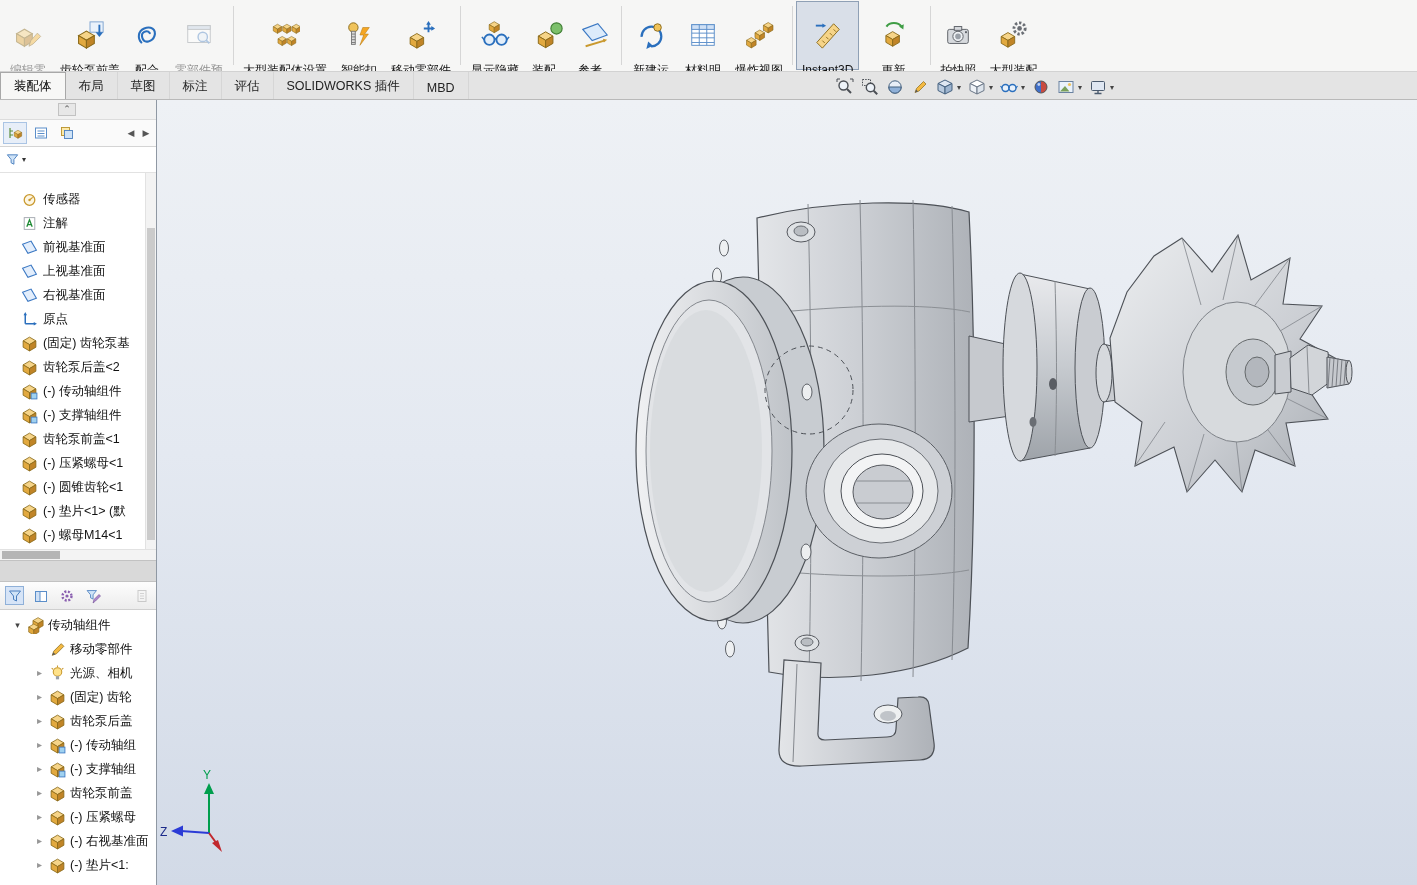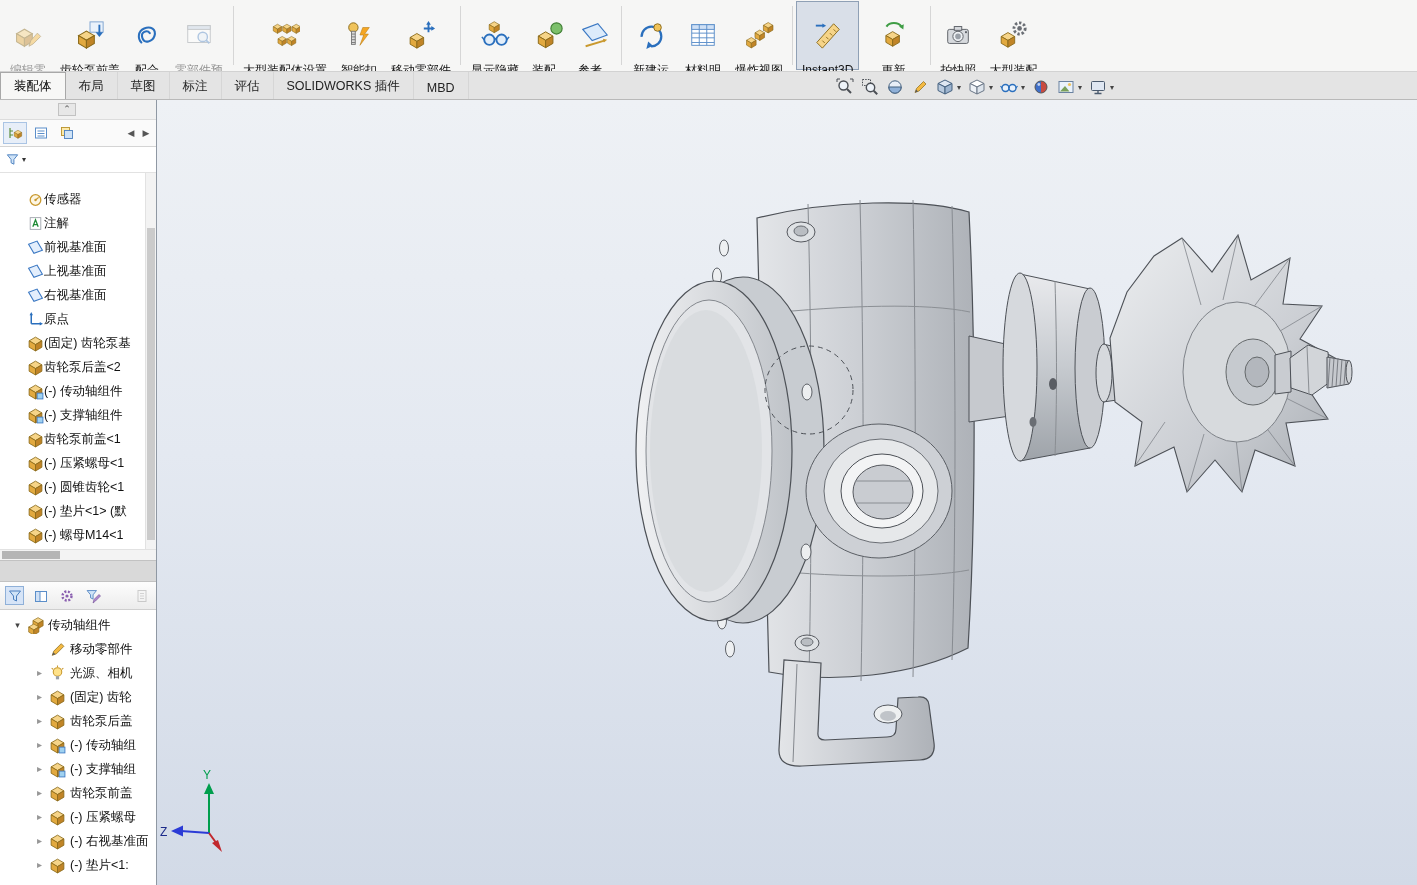--- a/index.html
+++ b/index.html
@@ -36,21 +36,21 @@
   .lp-tabs{height:27px;display:flex;align-items:center;gap:2px;padding:0 3px;border-bottom:1px solid #d4d4d4;background:#fafafa}
   .lp-tab{width:24px;height:22px;display:flex;align-items:center;justify-content:center;border:1px solid transparent}
   .lp-tab.active{background:#e7eef8;border-color:#aac4e4}
   .lp-tab svg{width:16px;height:16px}
   .lp-arrows{margin-left:auto;display:flex;align-items:center;gap:1px}
   .lp-arrow{width:14px;height:18px;font-size:9px;color:#555;display:flex;align-items:center;justify-content:center}
   .filter-row{height:26px;display:flex;align-items:center;gap:2px;padding:0 5px;border-bottom:1px solid #e2e2e2}
   .filter-row svg{width:15px;height:15px}
   .fcaret{font-size:8px;color:#333}
   .tree{position:relative;flex:0 0 376px;padding:14px 12px 0 0;overflow:hidden}
-  .trow{height:24px;display:flex;align-items:center;padding-left:27px;white-space:nowrap;overflow:hidden}
+  .trow{height:24px;display:flex;align-items:center;gap:5px;padding-left:21px;white-space:nowrap;overflow:hidden}
   .ti{width:17px;height:17px;flex:0 0 17px}
   .tlabel{font-size:12.5px;color:#111}
   .vscroll{position:absolute;right:0;top:0;bottom:0;width:11px;background:#f3f3f3;border-left:1px solid #e2e2e2}
   .vthumb{position:absolute;left:1px;right:1px;top:55px;height:312px;background:#cbcbcb}
   .hscroll{height:11px;background:#f3f3f3;border-top:1px solid #e2e2e2;position:relative}
   .hthumb{position:absolute;left:2px;top:1px;width:58px;height:8px;background:#b5b5b5}
   .pdivider{height:22px;background:#d9d9d9;border-top:1px solid #c2c2c2;border-bottom:1px solid #c2c2c2}
   .lp2bar{height:28px;background:linear-gradient(#fdfdfd,#ececec);border-bottom:1px solid #cfcfcf;display:flex;align-items:center;gap:7px;padding:0 5px}
   .p2icon{width:19px;height:19px;display:flex;align-items:center;justify-content:center;border:1px solid transparent}
   .p2icon.active{background:#d6e4f7;border-color:#8fb0d8}

